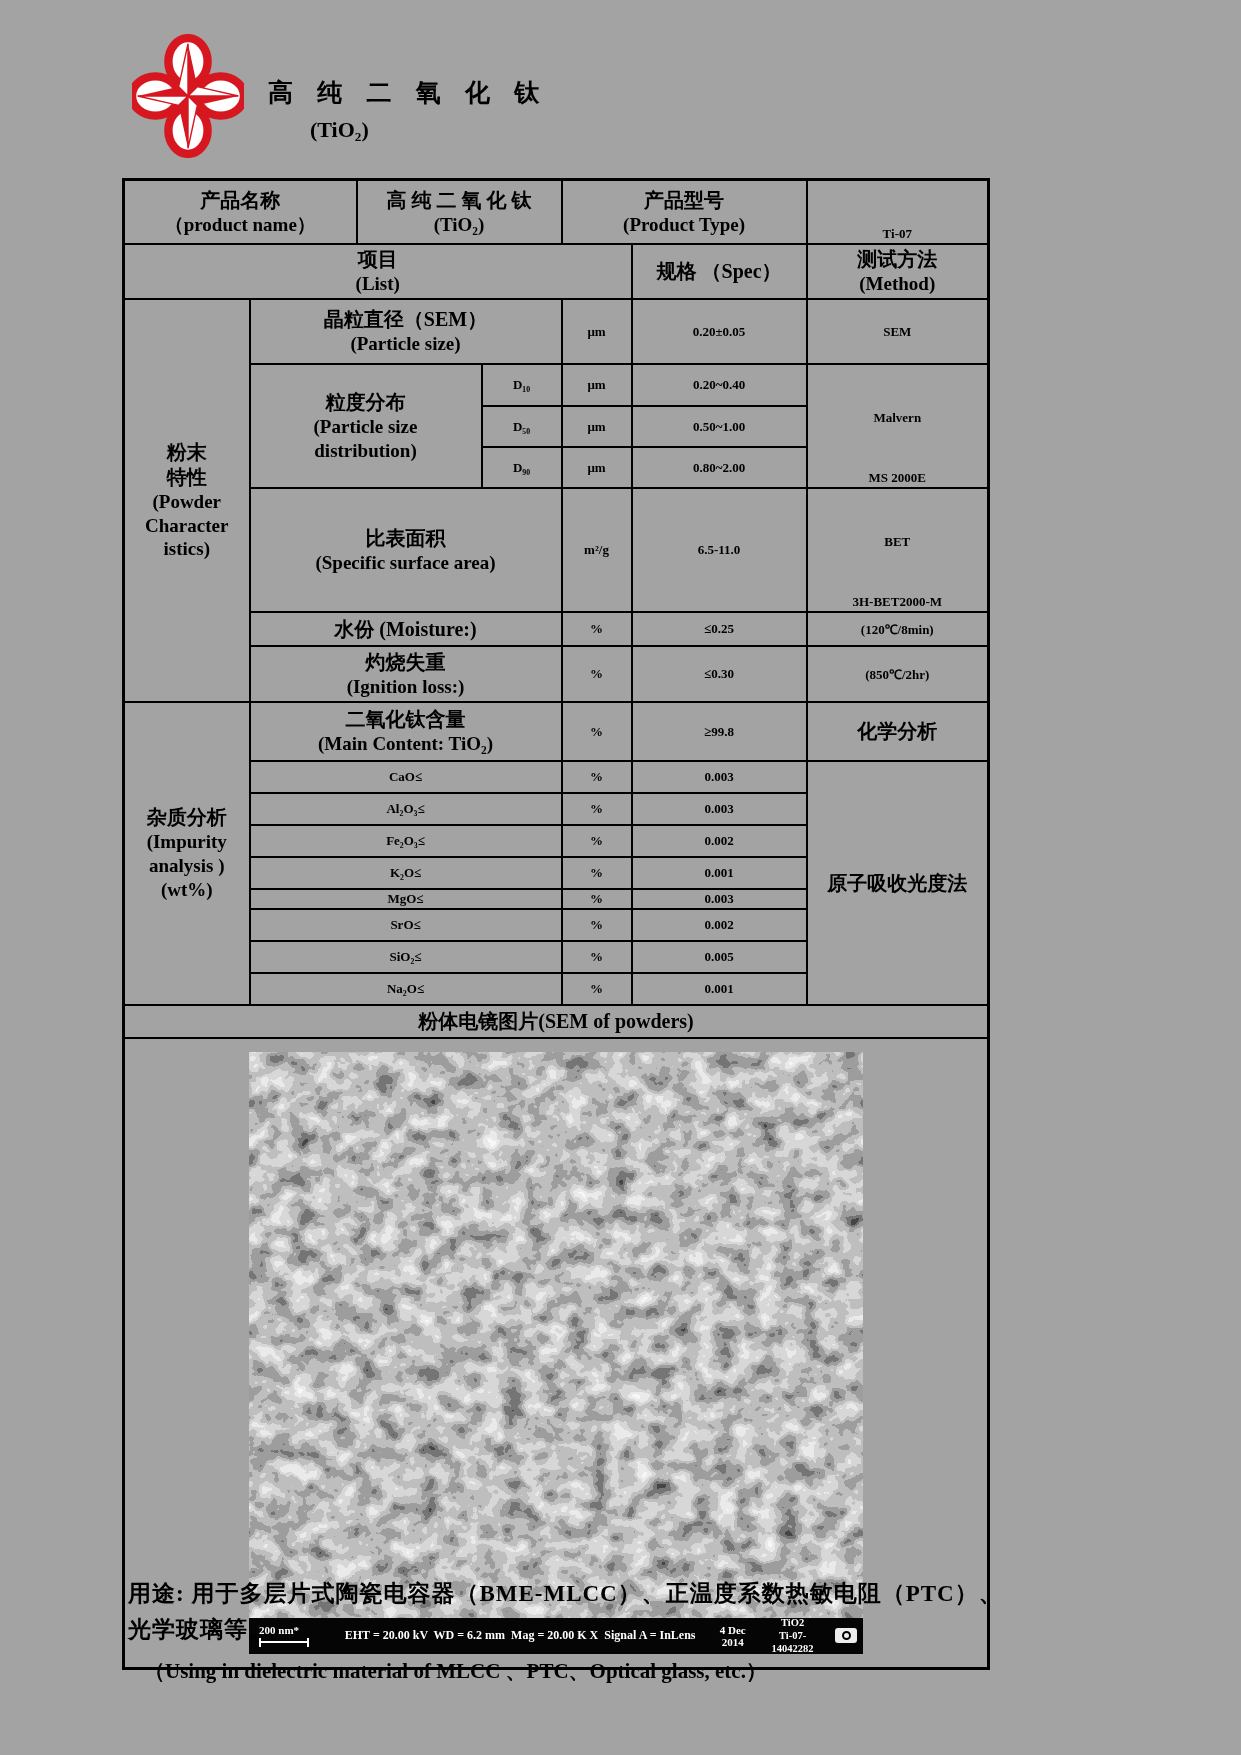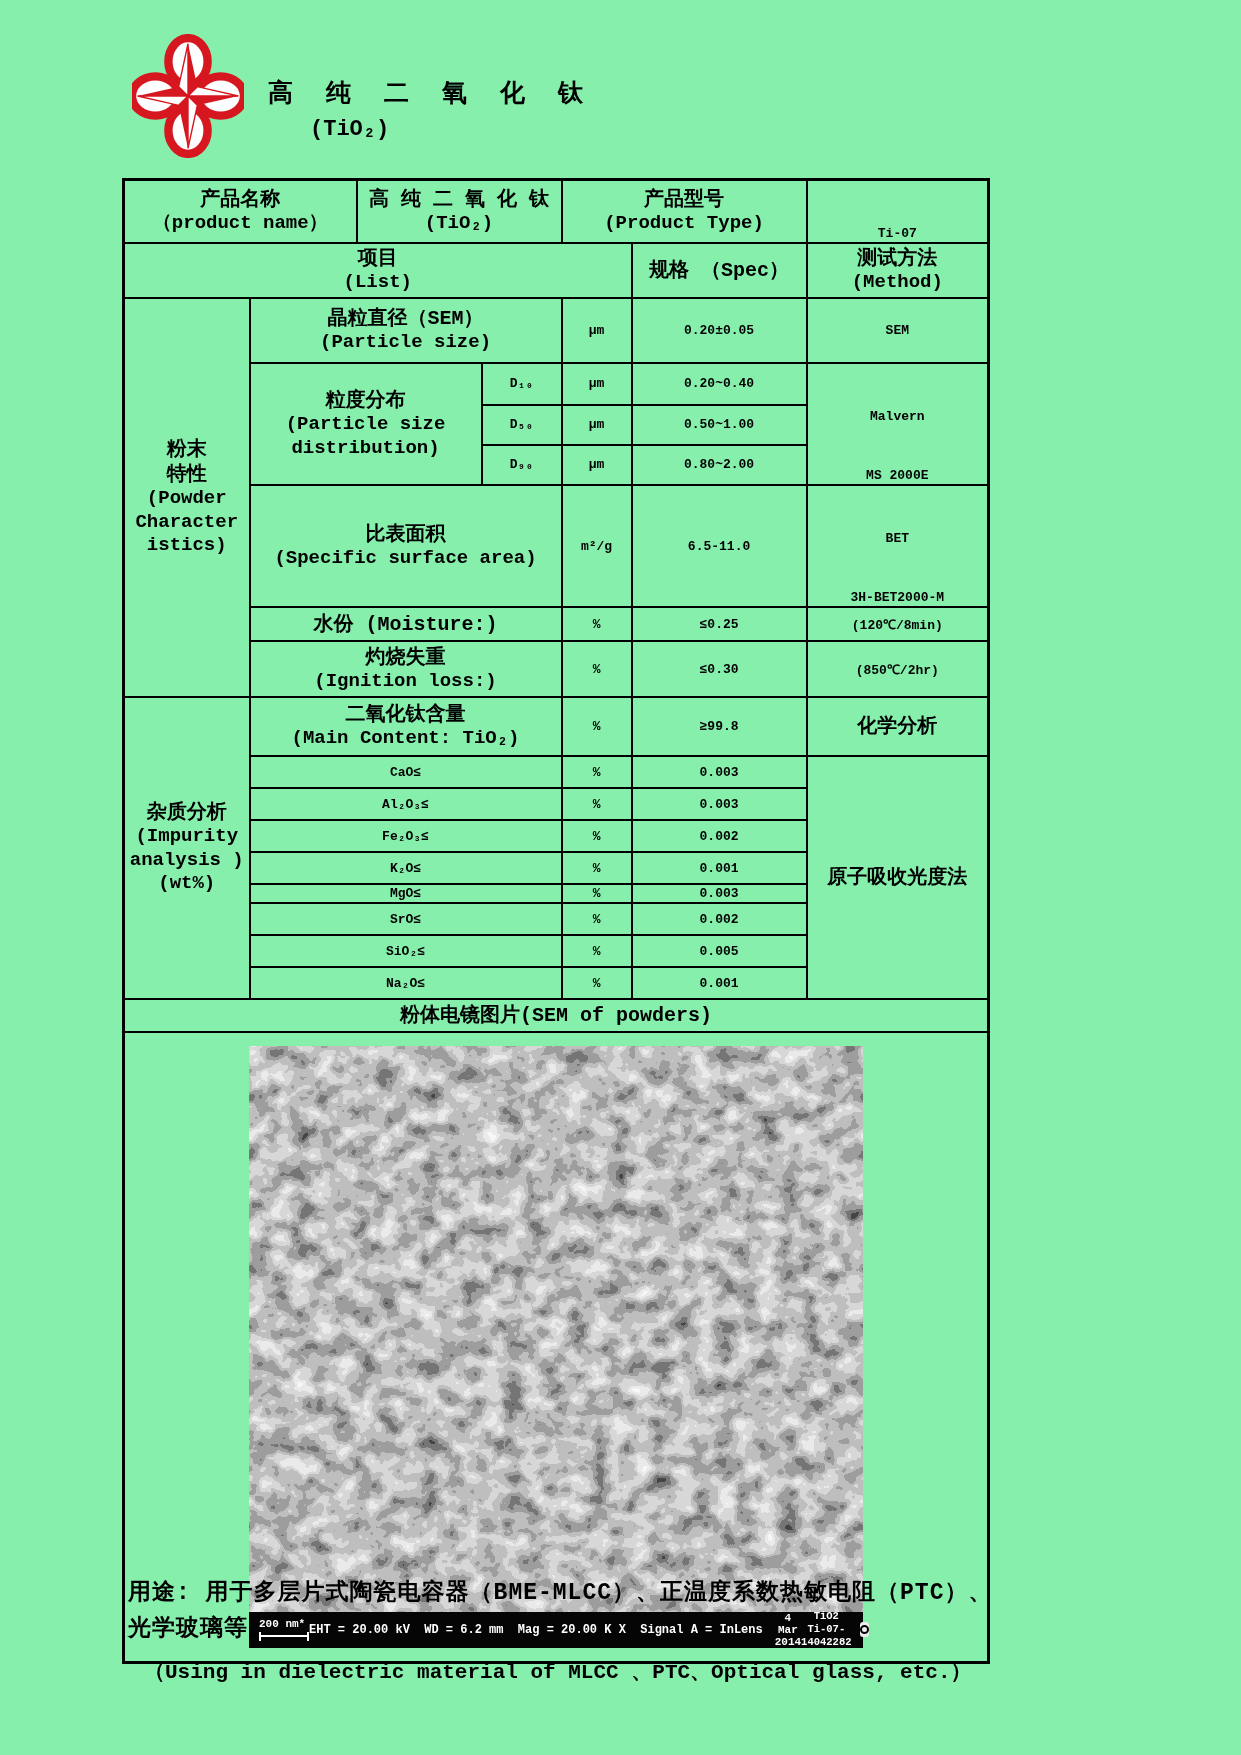--- a/index.html
+++ b/index.html
@@ -1,19 +1,19 @@
 <!DOCTYPE html>
 <html><head>
 <meta charset="utf-8">
 <style>
   * { box-sizing: border-box; }
   html,body { margin:0; padding:0; background:#ffffff; }
   .page {
-    position:relative; width:1241px; height:1755px; background:#86efac;
-    font-family:Liberation Mono, monospace;
+    position:relative; width:1241px; height:1755px; background:#a3a3a3;
+    font-family:Liberation Serif, serif;
     color:#000;
   }
   
   .logo { position:absolute; left:132px; top:34px; }
   .doc-title { position:absolute; left:268px; top:76px; }
   .doc-title-cn { font-size:25px; font-weight:bold; letter-spacing:9px; }
   .doc-title-sub { font-size:22px; font-weight:bold; margin-top:8px; margin-left:42px; }
   
   table.spec { position:absolute; left:122px; top:178px; border-collapse:collapse;
     table-layout:fixed; width:865px; border:3px solid #000; }
@@ -267,21 +267,21 @@
             </filter>
             <rect x="0" y="0" width="614" height="566" fill="#4a4a4a"></rect>
             <rect x="0" y="0" width="614" height="566" filter="url(#powderNoise)"></rect>
           </svg>
           <div class="sem-bar">
             <div class="scale-block">
               <div class="scale-label">200 nm*</div>
               <div class="scale-bar"></div>
             </div>
             <div class="bar-text">EHT = 20.00 kV  WD = 6.2 mm  Mag = 20.00 K X  Signal A = InLens</div>
-            <div class="bar-date">4 Mar 2014</div>
+            <div class="bar-date">4 Dec 2014</div>
             <div class="bar-right">
               <div>TiO2</div>
               <div>Ti-07-14042282</div>
             </div>
             <div class="vendor-logo">
                   <span></span>
                 </div>
           </div>
         </div>
       </td>

